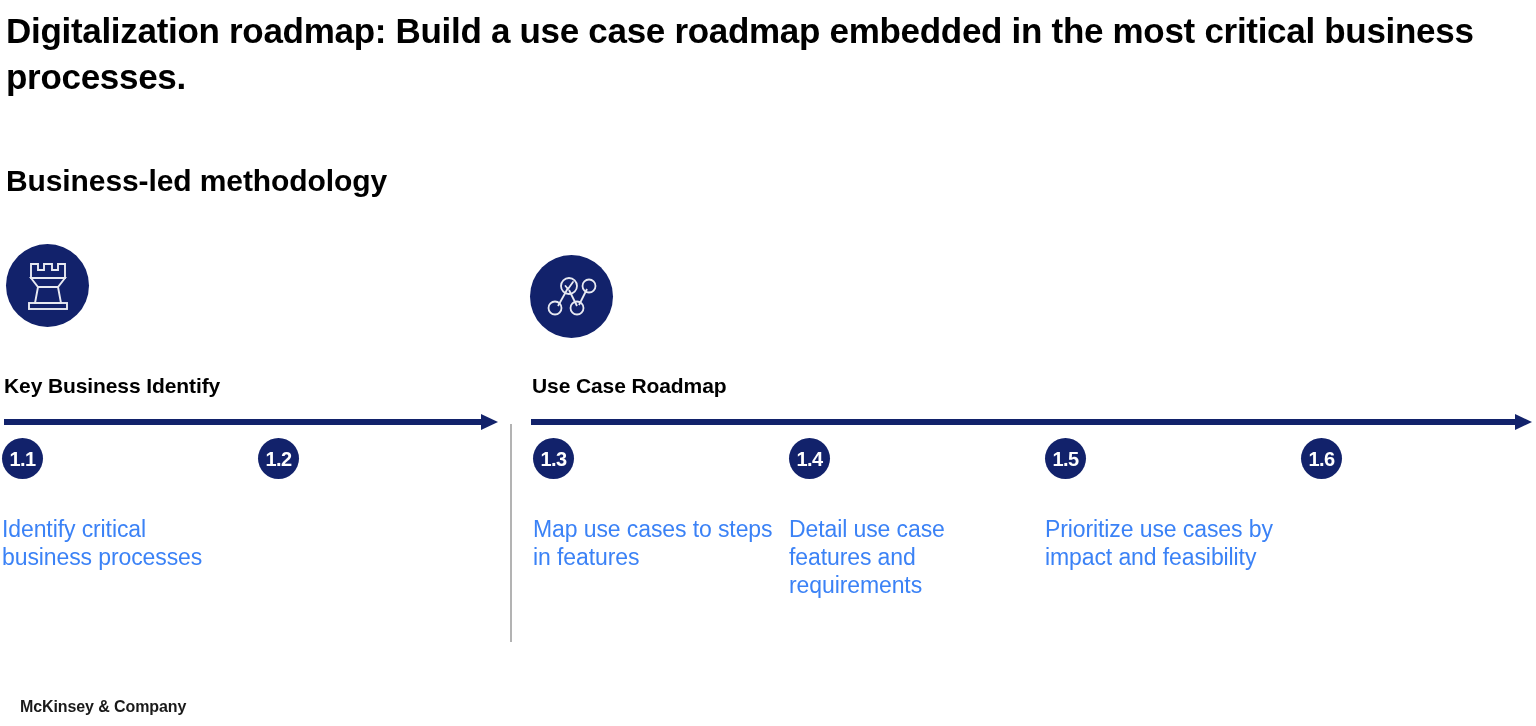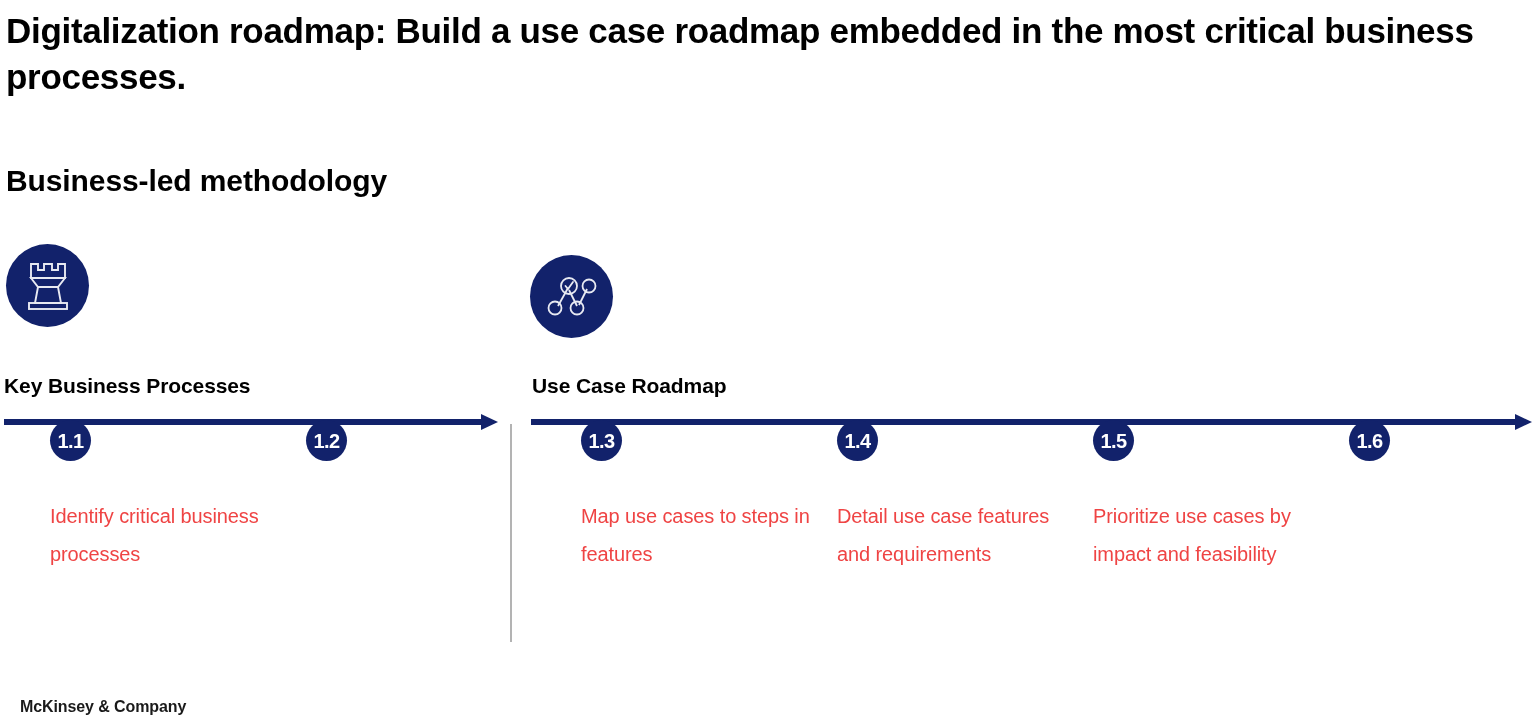--- a/index.html
+++ b/index.html
@@ -105,43 +105,42 @@
     left: 510px;
     top: 424px;
     width: 2px;
     height: 218px;
     background: #b3b3b3;
   }
 
   
   .step {
     position: absolute;
-    top: 420px;
+    top: 438px;
     width: 240px;
-    margin-left: 48px;
   }
   .badge {
     width: 41px;
     height: 41px;
     border-radius: 50%;
     background: #12226b;
     color: #ffffff;
     font-size: 20px;
     font-weight: bold;
     letter-spacing: -0.6px;
     display: flex;
     align-items: center;
     justify-content: center;
     line-height: 1;
   }
   .step-text {
     margin-top: 36px;
-    font-size: 20px;
-    line-height: 38px;
-    color: #ef4444;
+    font-size: 23px;
+    line-height: 28px;
+    color: #3b82f6;
     letter-spacing: -0.1px;
   }
 
   #step-0 { left: 2px;    }
   #step-1 { left: 258px;  }
   #step-2 { left: 533px;  }
   #step-3 { left: 789px;  }
   #step-4 { left: 1045px; }
   #step-5 { left: 1301px; width: 235px; }
 
@@ -189,21 +188,21 @@
       <circle cx="8" cy="33" r="6.5"></circle>
       <circle cx="22" cy="11" r="8"></circle>
       <circle cx="30" cy="33" r="6.5"></circle>
       <circle cx="42" cy="11" r="6.5"></circle>
 
       <polyline points="18.5,11 21,14 26,7" stroke-width="1.8" stroke-linecap="round" stroke-linejoin="round"></polyline>
     </g>
   </svg>
 </div>
 
-<div class="section-header" id="header-left">Key Business Processes</div>
+<div class="section-header" id="header-left">Key Business Identify</div>
 
 <div class="section-header" id="header-right">Use Case Roadmap</div>
 
 <div class="arrow" id="arrow-left">
   <div class="shaft"></div>
   <div class="head"></div>
 </div>
 
 <div class="arrow" id="arrow-right">
   <div class="shaft"></div>

